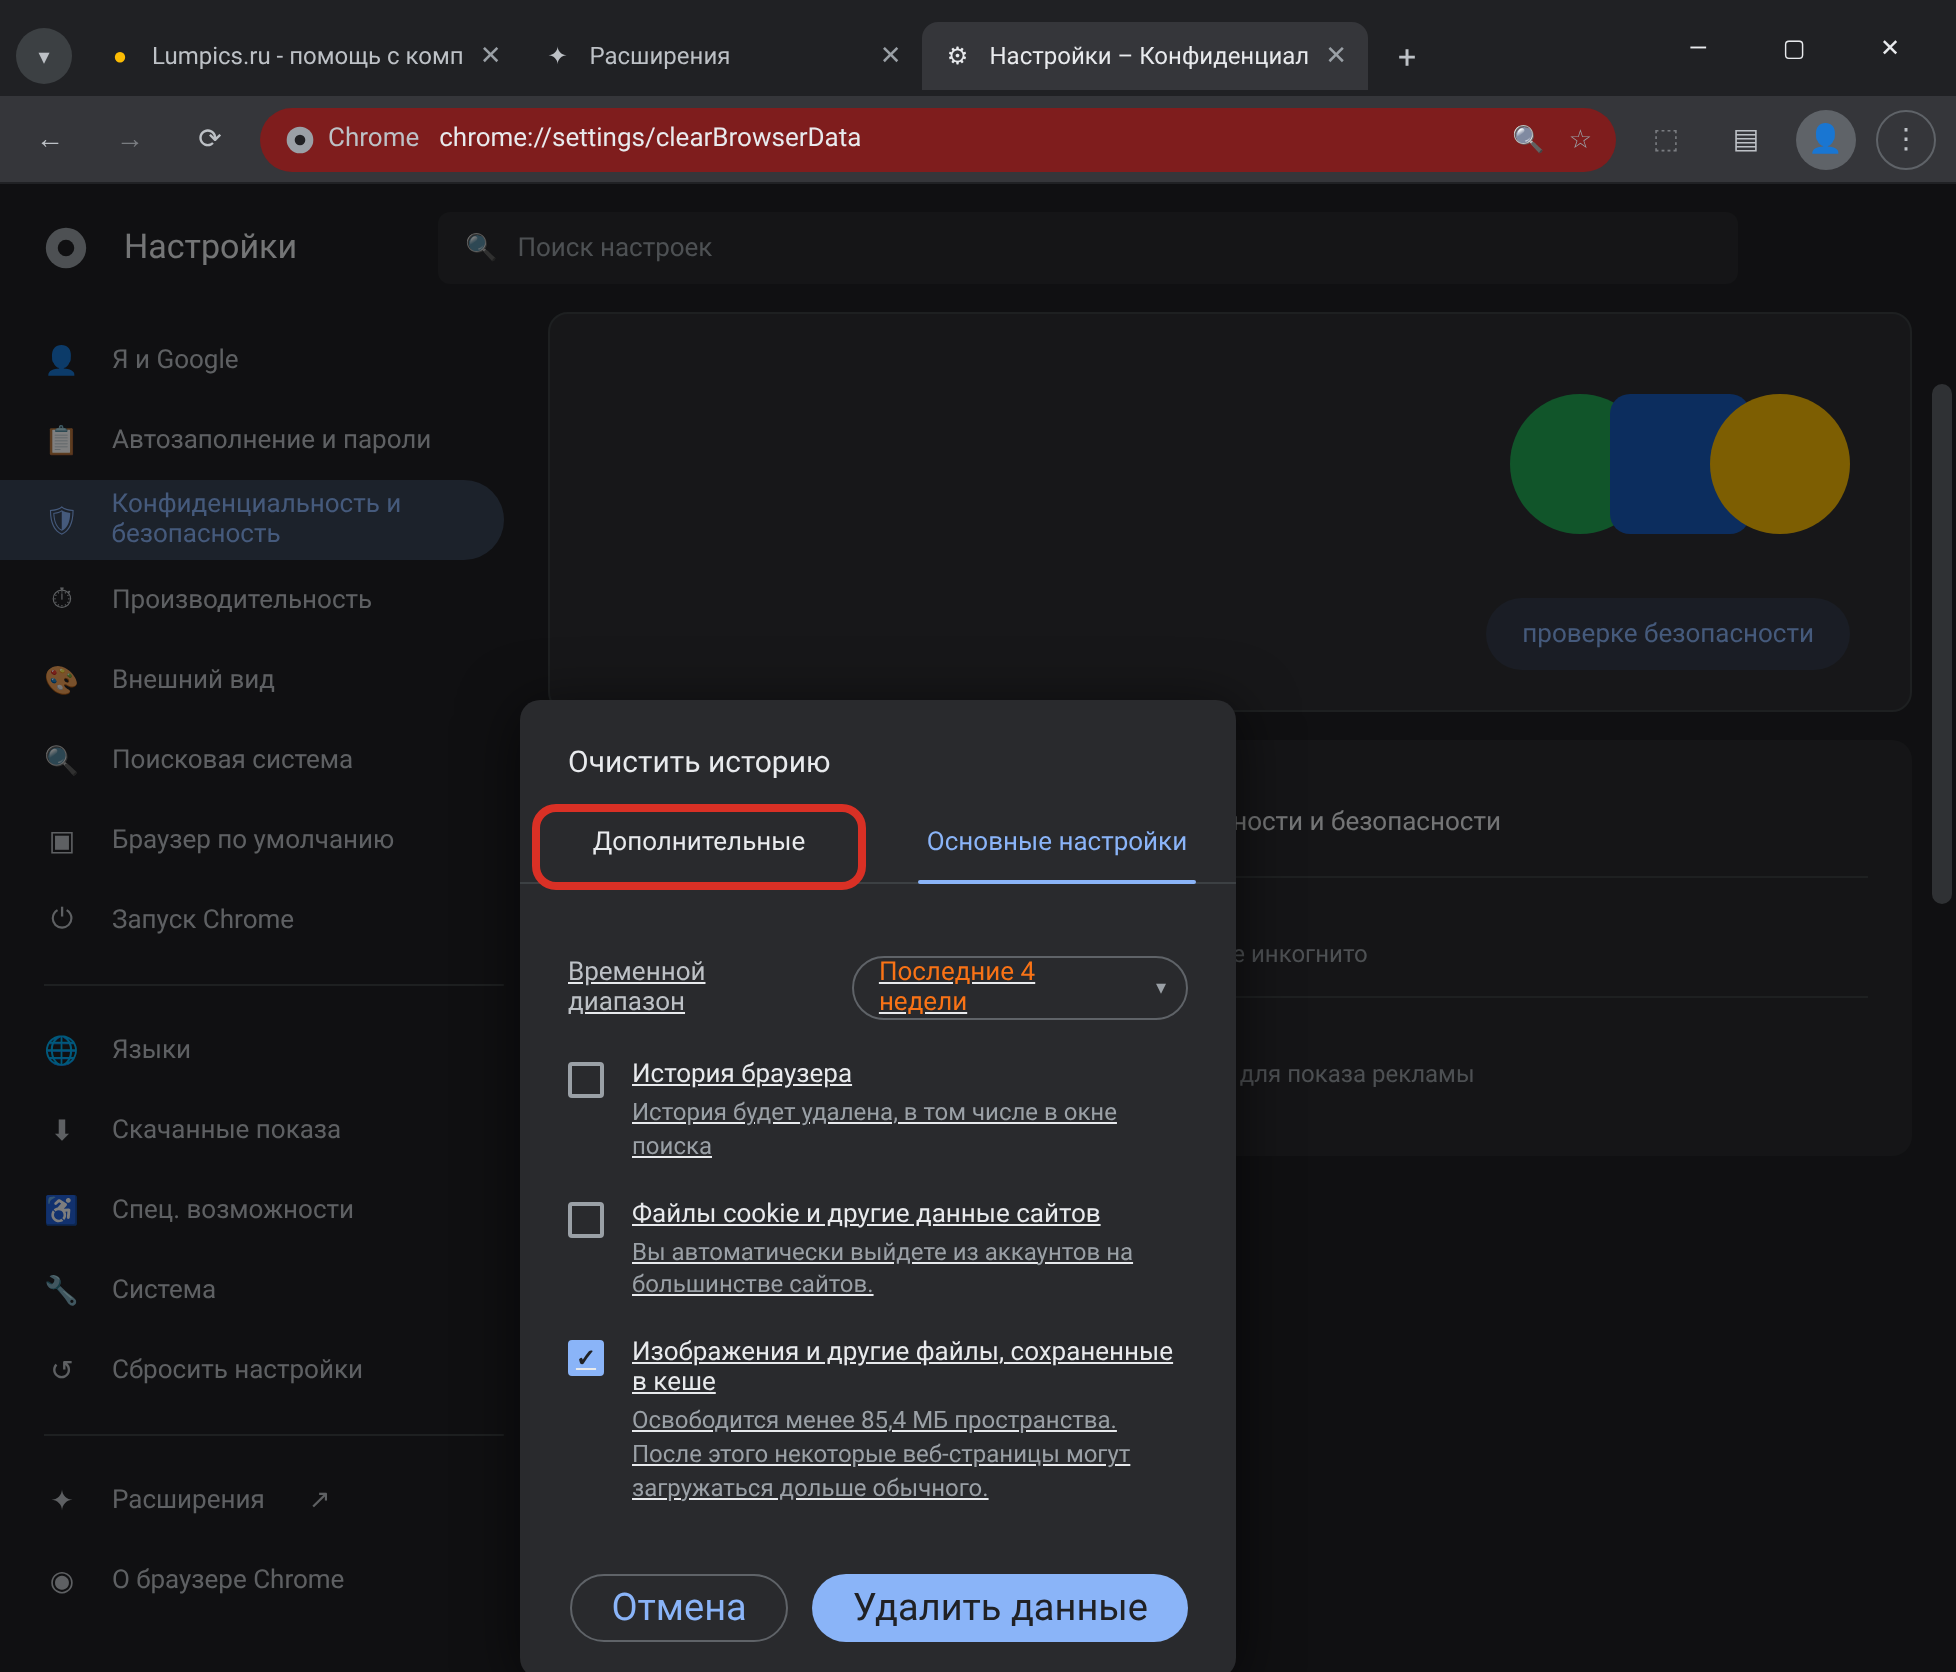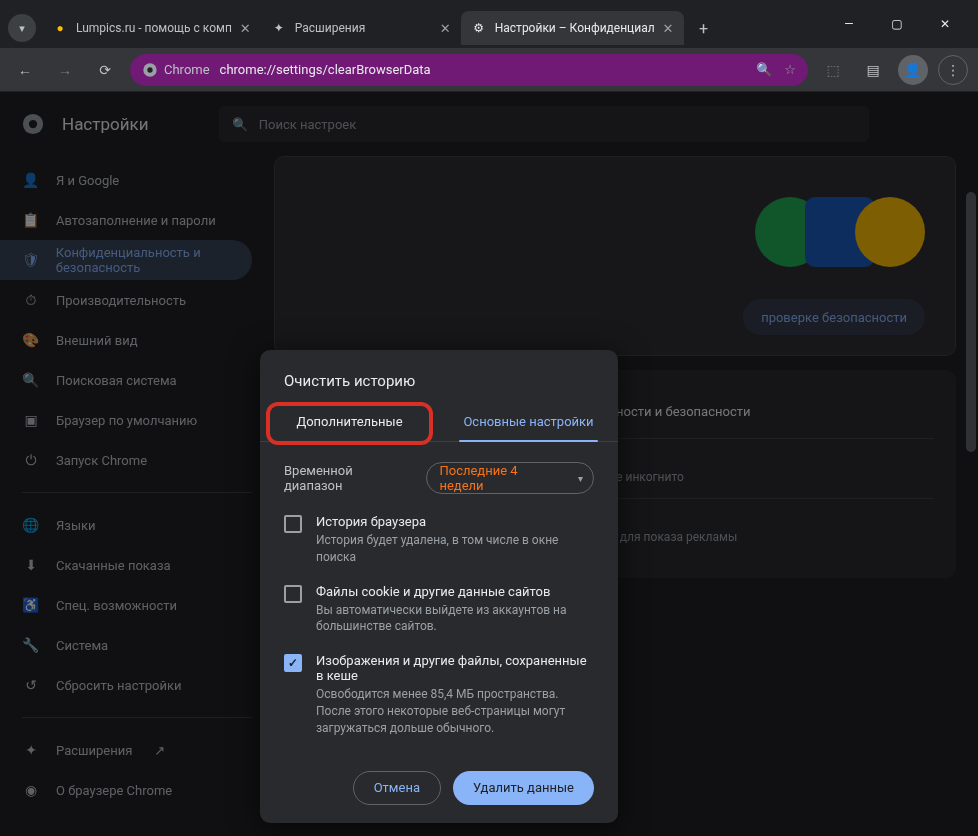--- a/index.html
+++ b/index.html
@@ -11,21 +11,21 @@
 .tab.active { background:#35363a; color:#e8eaed;}
 .tab .favicon { width:16px; height:16px; display:flex; align-items:center; justify-content:center; font-size:12px;}
 .tab .ttl { flex:1; white-space:nowrap; overflow:hidden; text-overflow:ellipsis;}
 .tab .close { font-size:13px; color:#9aa0a6;}
 .newtab { width:28px; height:28px; display:flex; align-items:center; justify-content:center; color:#bdc1c6; font-size:16px; margin-left:6px;}
 .wincontrols { display:flex; gap:10px; margin-left:auto; padding-right:6px;}
 .wincontrols div{ width:38px; height:30px; display:flex; align-items:center; justify-content:center; color:#e8eaed; font-size:12px;}
 .toolbar { height:44px; background:#35363a; display:flex; align-items:center; padding:0 10px; gap:10px; border-bottom:1px solid #202124;}
 .icbtn { width:30px; height:30px; border-radius:50%; display:flex; align-items:center; justify-content:center; color:#bdc1c6; font-size:14px;}
 .icbtn.circled{ border:1px solid #5f6368;}
-.omnibox { flex:1; height:32px; background:#701a75; border-radius:16px; display:flex; align-items:center; padding:0 12px; gap:10px; color:#bdc1c6; font-size:13px;}
+.omnibox { flex:1; height:32px; background:#7f1d1d; border-radius:16px; display:flex; align-items:center; padding:0 12px; gap:10px; color:#bdc1c6; font-size:13px;}
 .omnibox .chip{ display:flex; align-items:center; gap:6px; background:transparent;}
 .omnibox .url{ flex:1; color:#e8eaed;}
 .omni-actions{display:flex; gap:12px; color:#9aa0a6; align-items:center;}
 .content { position:absolute; top:92px; left:0; right:0; bottom:0; background:#202124; overflow:hidden;}
 .topbar { height:64px; display:flex; align-items:center; padding:0 22px; gap:18px;}
 .title { font-size:17px; color:#e8eaed;}
 .search { margin-left:52px; flex:1; max-width:650px; height:36px; border-radius:6px; background:#2a2b2e; display:flex; align-items:center; padding:0 14px; gap:10px; color:#9aa0a6; font-size:13px;}
 .layout { display:flex; height:calc(100% - 64px);}
 .sidebar { width:252px; padding-top:4px;}
 .sbi { display:flex; align-items:center; gap:16px; height:40px; padding:0 22px; border-radius:0 20px 20px 0; color:#bdc1c6; font-size:13px;}
@@ -46,32 +46,32 @@
 
 .overlay{ position:absolute; inset:0; background:rgba(0,0,0,0.5);}
 .modal{ position:absolute; left:260px; top:258px; width:358px; background:#292a2d; border-radius:10px; box-shadow:0 4px 30px rgba(0,0,0,0.6); padding-bottom:18px;}
 .modal h2{ font-size:15px; font-weight:400; padding:22px 24px 14px 24px; color:#e8eaed;}
 .mtabs{ display:flex; border-bottom:1px solid #3c4043;}
 .mtab{ flex:1; text-align:center; padding:10px 0 12px 0; font-size:13px; color:#9aa0a6; position:relative;}
 .mtab.active{ color:#8ab4f8;}
 .mtab.active::after{ content:""; position:absolute; left:20px; right:20px; bottom:-1px; height:2px; background:#8ab4f8; border-radius:2px;}
 .mtab.highlight{ color:#e8eaed;}
 .mtab.highlight .hlbox{ position:absolute; left:6px; right:6px; top:-2px; bottom:-4px; border:4px solid #d93025; border-radius:12px;}
-.mbody{ padding:20px 24px 6px 24px;}
+.mbody{ padding:36px 24px 6px 24px;text-decoration:underline;}
 .rangesel{ display:flex; align-items:center; gap:14px; margin-bottom:20px; font-size:13px; color:#bdc1c6;}
 .sel{ height:32px; border:1px solid #5f6368; border-radius:16px; padding:0 30px 0 12px; display:flex; align-items:center; font-size:13px; color:#f97316; position:relative;}
 .sel::after{ content:"▾"; position:absolute; right:10px; color:#9aa0a6; font-size:10px;}
 .crow{ display:flex; gap:14px; margin-bottom:18px;}
 .cbox{ width:18px; height:18px; border:2px solid #9aa0a6; border-radius:2px; flex-shrink:0; margin-top:1px; display:flex; align-items:center; justify-content:center;}
 .cbox.checked{ background:#8ab4f8; border-color:#8ab4f8;}
 .cbox.checked::after{ content:"✓"; color:#202124; font-size:12px; font-weight:bold;}
 .ctx .cttl{ font-size:13px; color:#e8eaed;}
 .ctx .csub{ font-size:12px; color:#9aa0a6; margin-top:3px; line-height:1.4;}
 .mfoot{ display:flex; justify-content:flex-end; gap:12px; padding:10px 24px 0 24px;}
-.btn{ height:34px; padding:0 20px; border-radius:17px; font-size:13px; display:flex; align-items:center;}
+.btn{ height:34px; padding:0 20px; border-radius:17px; font-size:19px; display:flex; align-items:center;}
 .btn.outline{ border:1px solid #5f6368; color:#8ab4f8; background:transparent;}
 .btn.primary{ background:#8ab4f8; color:#202124;}
 .scrollbar{position:absolute; right:2px; top:100px; bottom:10px; width:10px;}
 .sthumb{position:absolute; right:0; top:0; width:10px; height:260px; background:#5f6368; border-radius:5px;}
 svg.ico{width:16px;height:16px;fill:currentColor;}
 </style>
 </head>
 <body>
 
 <div class="titlebar">

